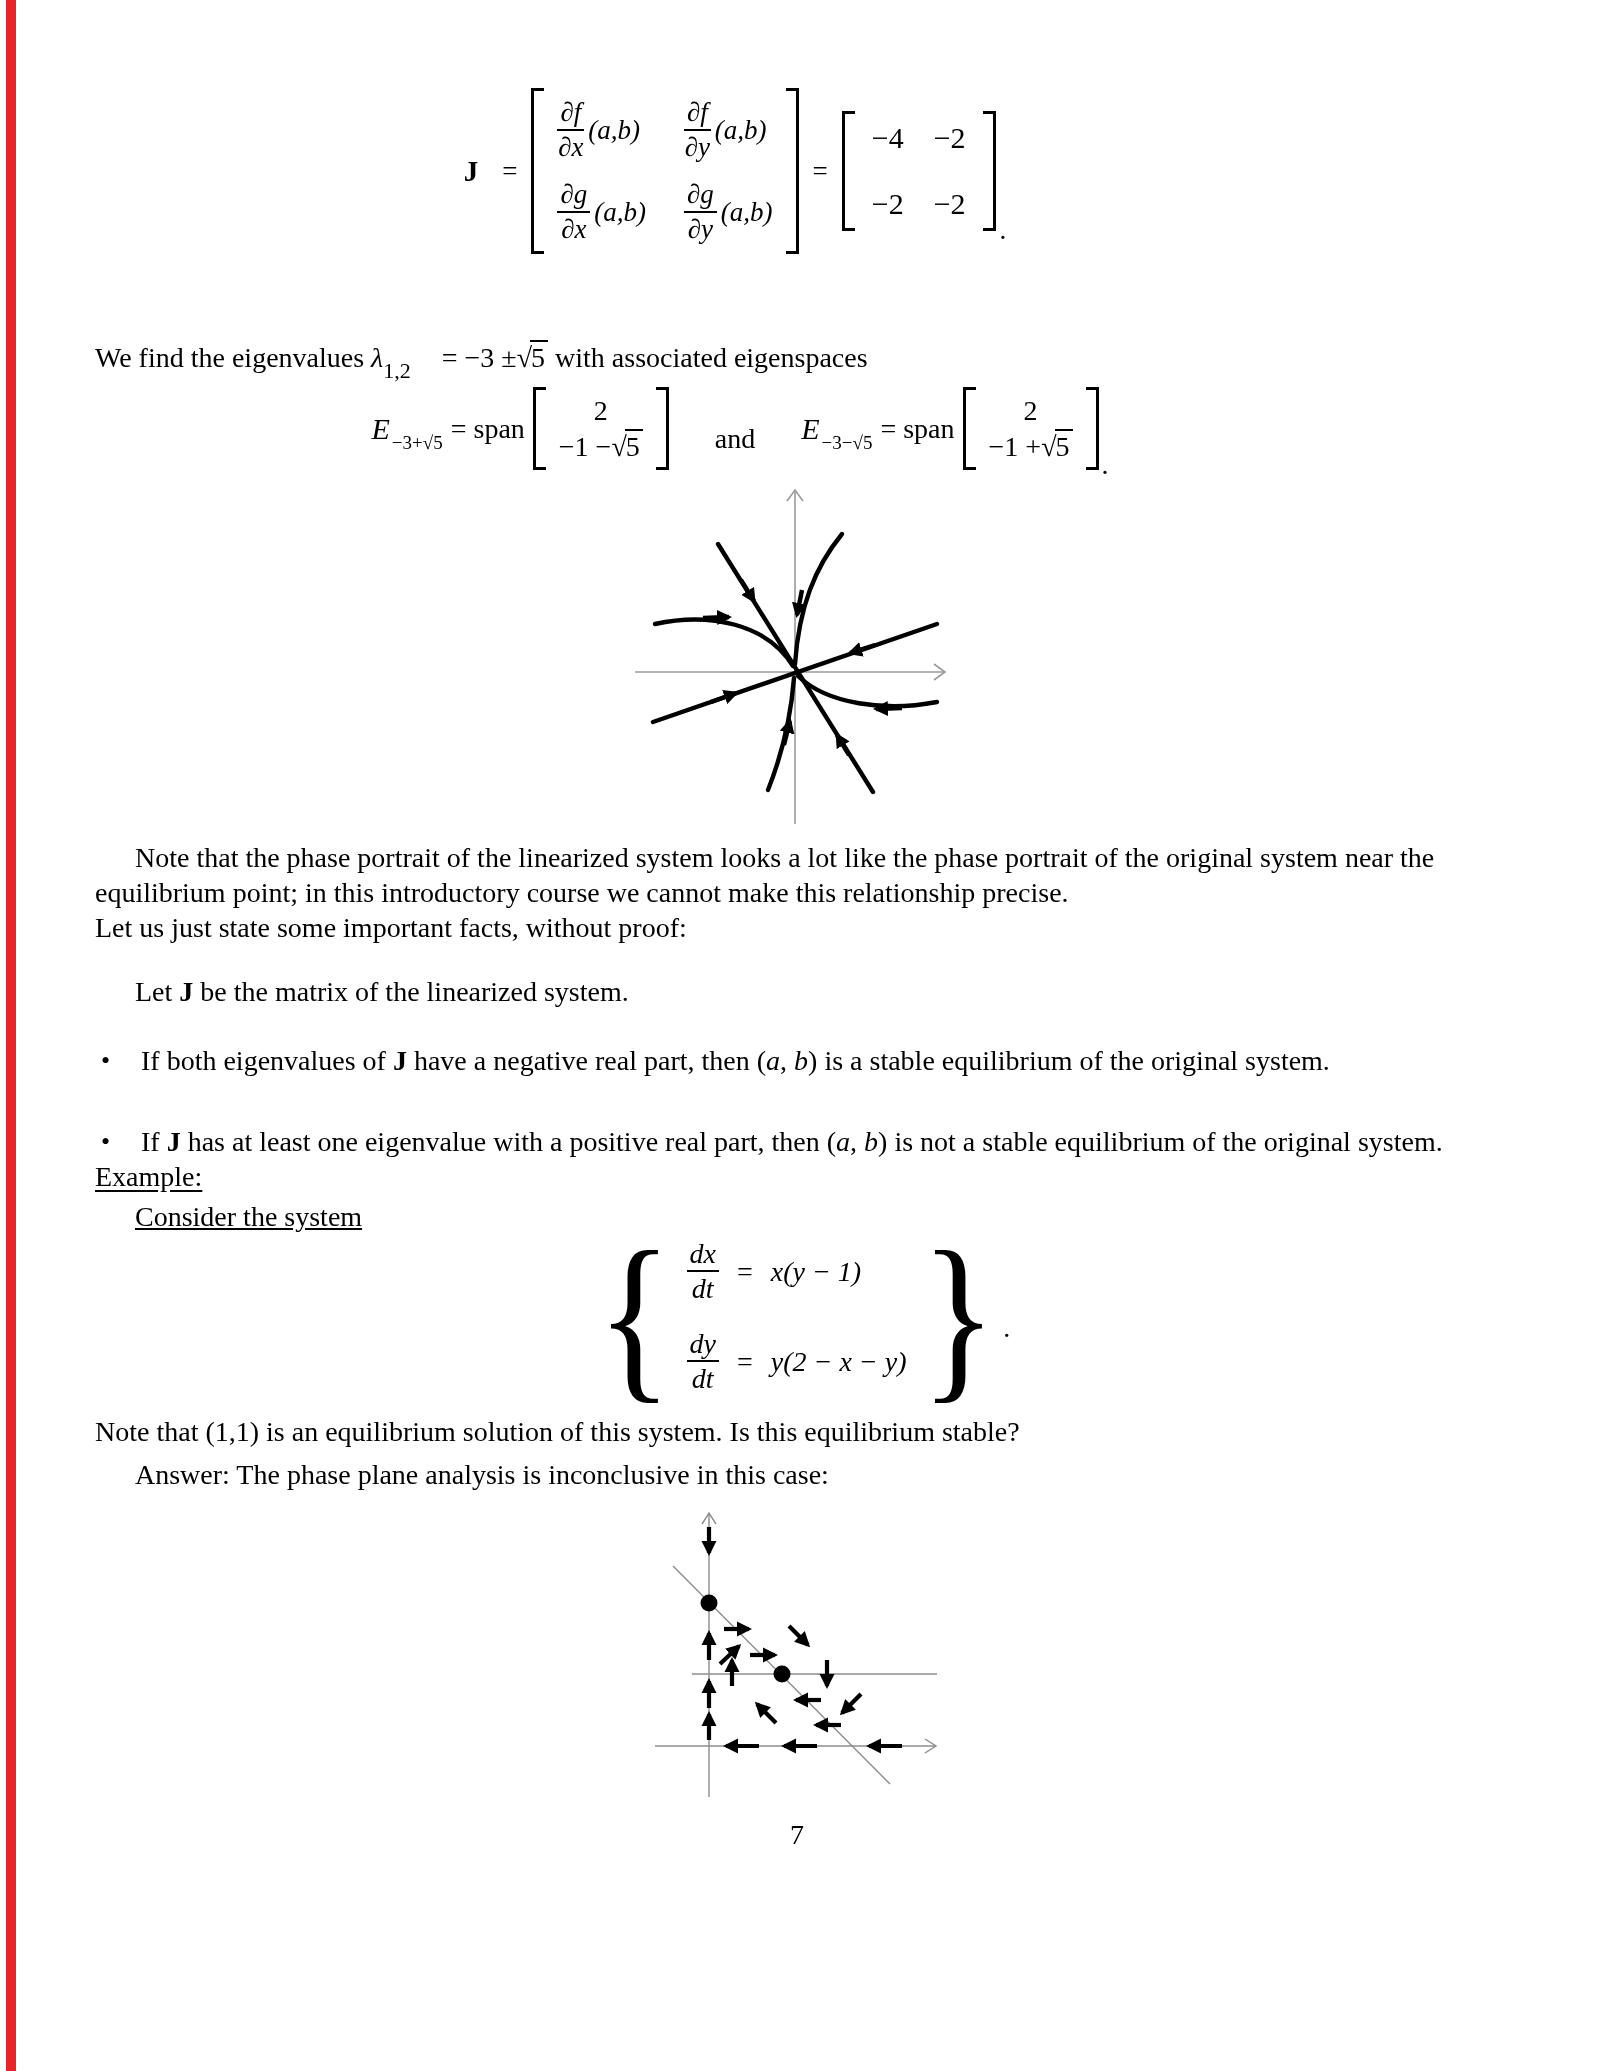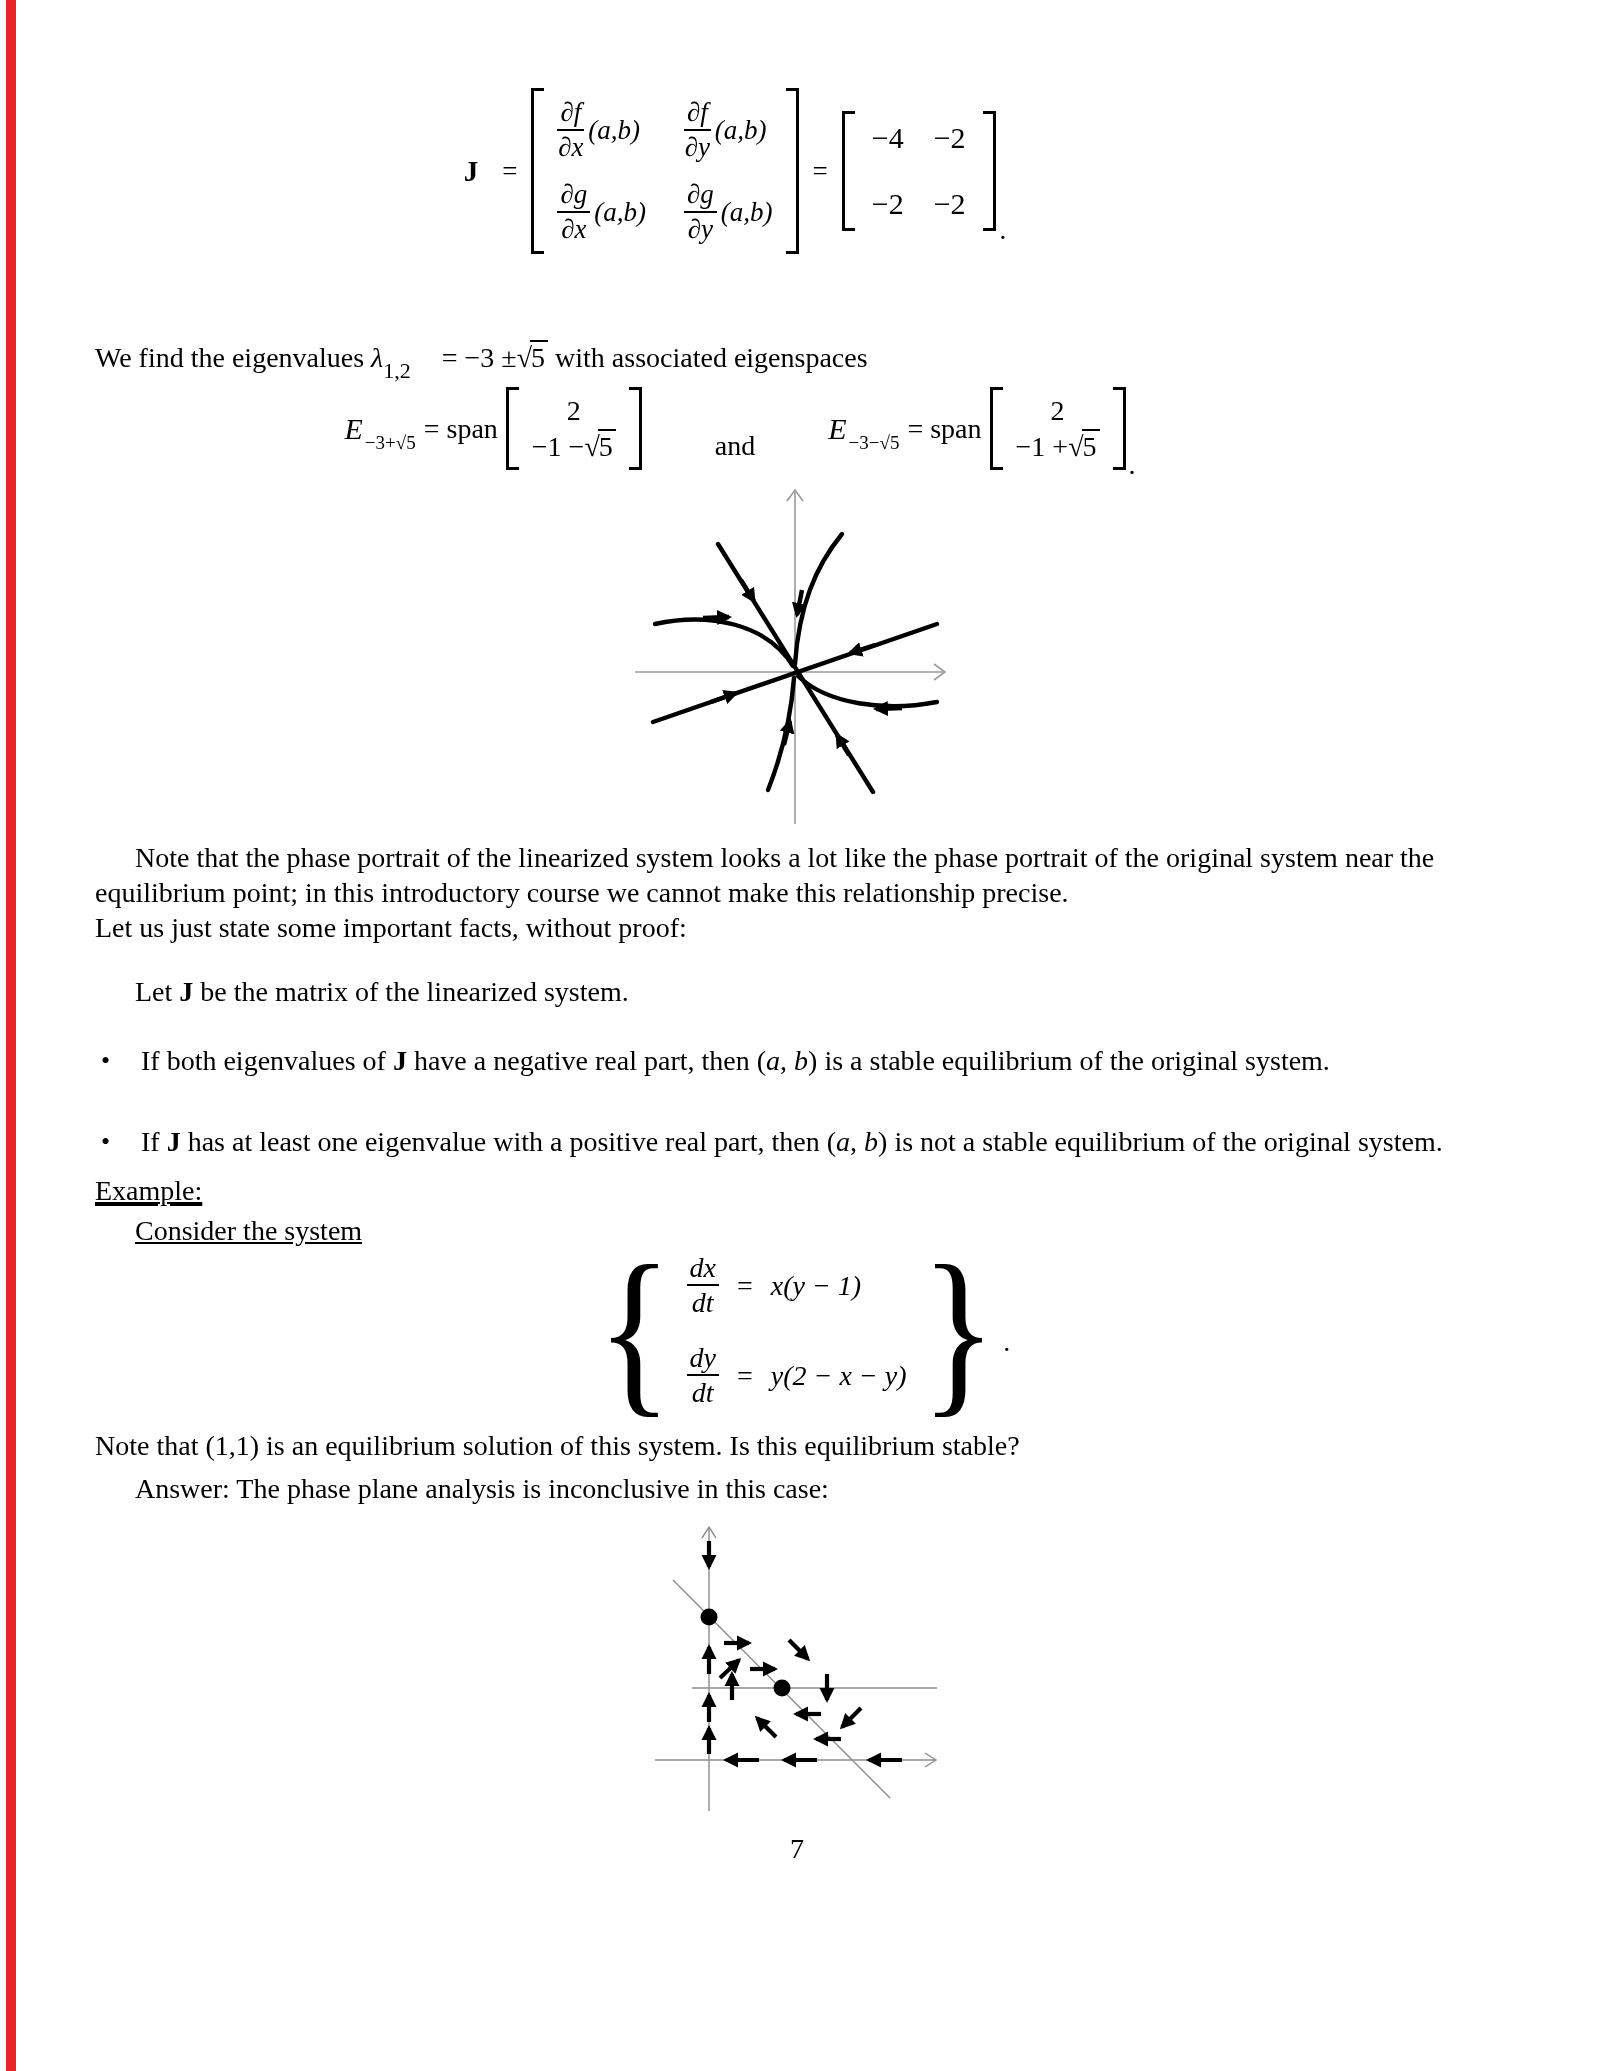--- a/index.html
+++ b/index.html
@@ -30,35 +30,35 @@
   #eigsent{margin-top:86px;}
   .lsub{font-size:22px;position:relative;top:11px;margin-right:24px;}
   .rad{border-top:2px solid #000;padding:0 3px 0 1px;margin-left:-2px;}
   
   #eigrow{margin-top:10px;display:flex;justify-content:center;align-items:center;padding-right:120px;}
   .esym{font-size:30px;font-style:italic;}
   .esub{font-size:19px;position:relative;top:14px;margin:0 6px 0 2px;}
   .espan{margin:0 8px 0 2px;}
   .vec-body{display:flex;flex-direction:column;align-items:center;padding:7px 12px;
             row-gap:3px;line-height:33px;}
-  .and{position:relative;top:17px;margin:0 73px;text-align:center;}
+  .and{position:relative;top:10px;margin:0 46px;text-align:center;}
   .eig-period{position:relative;top:36px;margin-left:3px;}
   
   #diag1{margin-top:2px;margin-left:390px;width:480px;height:360px;}
   #diag2{margin-top:5px;margin-left:545px;width:320px;height:310px;}
   
   #p1{margin-top:8px;text-indent:40px;}
   #p1b{margin-top:0;}
   #letj{margin-top:29px;padding-left:40px;}
   .bullet{display:flex;}
   .bullet .glyph{width:40px;padding-left:6px;font-size:26px;}
   .bullet .btext{width:1352px;}
   #b1{margin-top:34px;}
   #b2{margin-top:46px;}
-  #example{margin-top:14px;text-decoration:underline;}
+  #example{}
   #example .label{text-decoration:underline;text-underline-offset:4px;}
   #consider{margin-top:5px;padding-left:40px;text-decoration:underline;}
   
   #odeblock{margin-top:4px;display:flex;justify-content:center;align-items:center;}
   .brace{font-size:185px;line-height:150px;transform:scaleX(0.85);}
   .ode-rows{display:flex;flex-direction:column;row-gap:24px;margin:0 8px;}
   .ode-row{display:flex;align-items:center;gap:18px;}
   .ode-period{align-self:center;margin-top:22px;}
   #note11{margin-top:20px;}
   #answer{margin-top:8px;padding-left:40px;}

